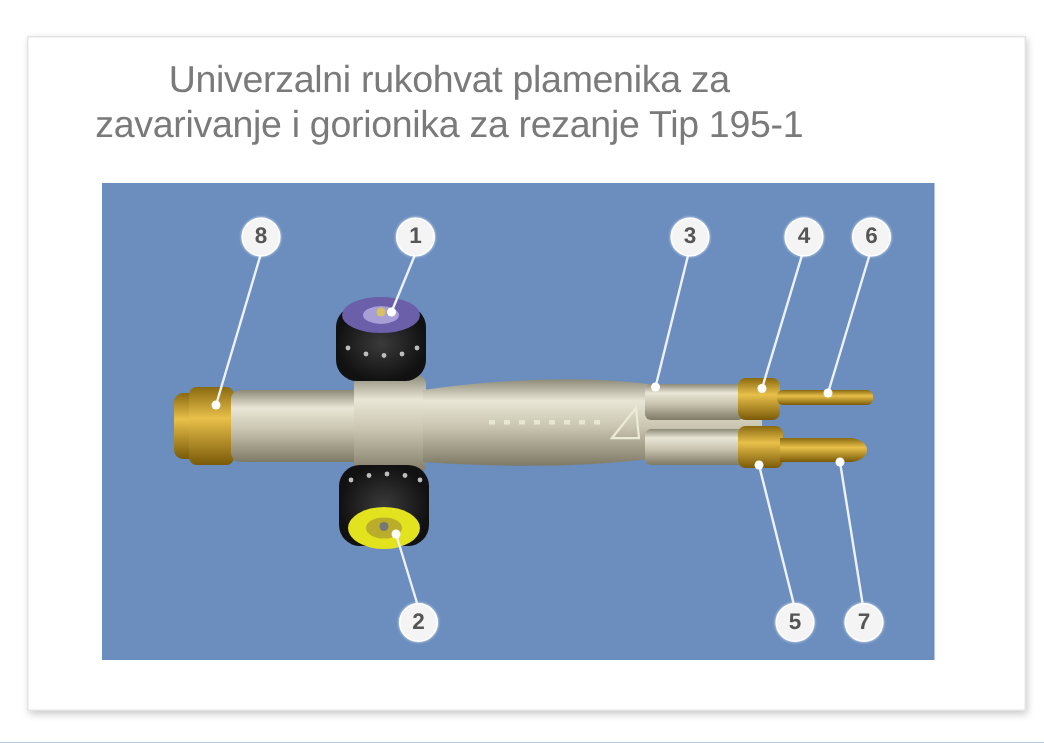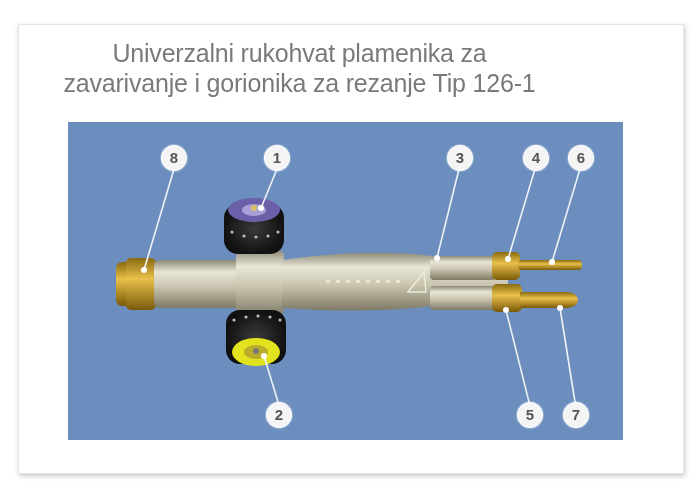--- a/index.html
+++ b/index.html
@@ -15,21 +15,21 @@
              border:1px solid #ffffff; box-shadow:0 0 2px rgba(255,255,255,0.9);
              color:#555; font-size:15px; font-weight:bold; line-height:24px; text-align:center; }
 </style>
 </head>
 <body>
 
 <div class="card"></div>
 
 <div class="title">
   <div>Univerzalni rukohvat plamenika za</div>
-  <div>zavarivanje i gorionika za rezanje Tip 126-1</div>
+  <div>zavarivanje i gorionika za rezanje Tip 195-1</div>
 </div>
 
 <div class="panel">
   <svg width="555" height="318" viewBox="0 0 555 318">
     <defs>
       <linearGradient id="silver" x1="0" y1="0" x2="0" y2="1">
         <stop offset="0" stop-color="#8d8a78"></stop>
         <stop offset="0.25" stop-color="#e9e6d6"></stop>
         <stop offset="0.55" stop-color="#c9c5b0"></stop>
         <stop offset="1" stop-color="#7e7a66"></stop>

